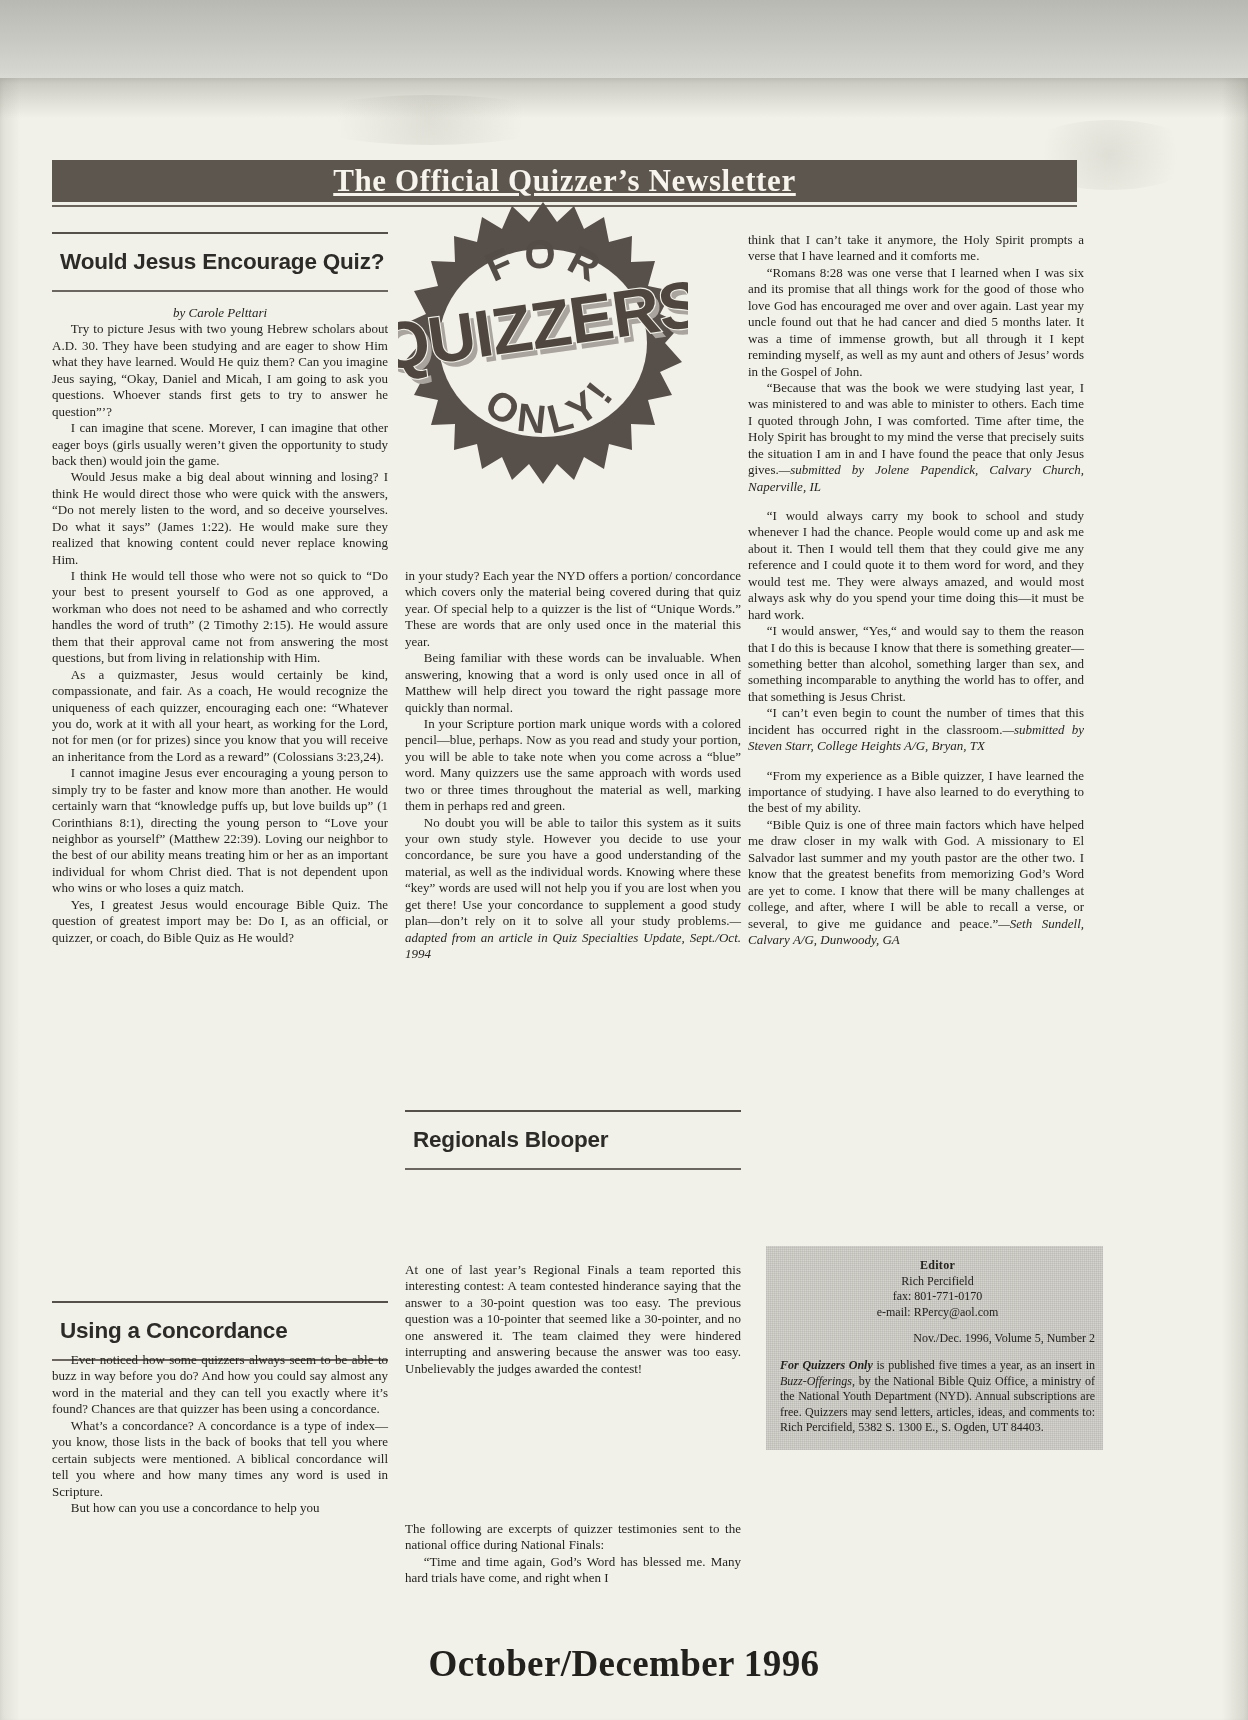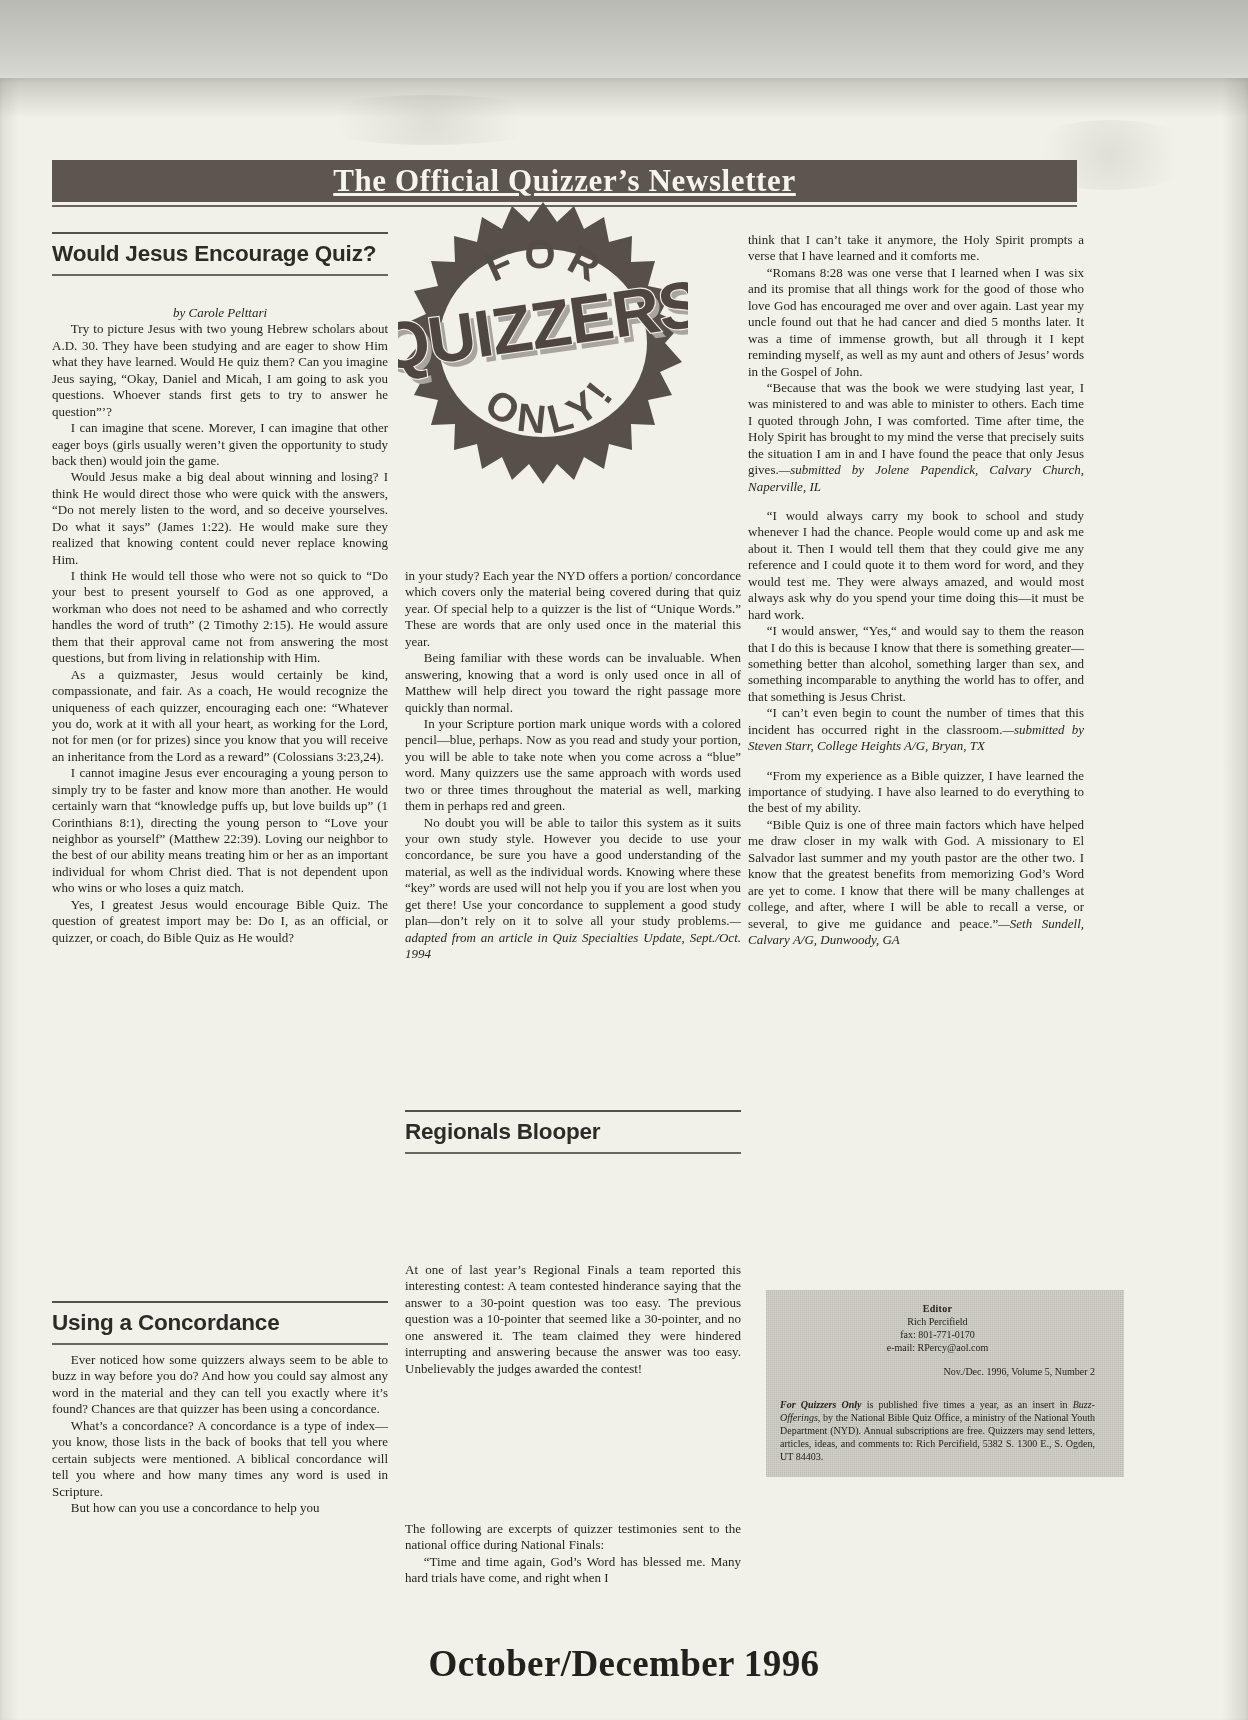--- a/index.html
+++ b/index.html
@@ -112,55 +112,55 @@
     position: absolute;
     width: 336px;
   }
   .sec-head .rule-top,
   .sec-head .rule-bot {
     height: 2px;
     background: #55504a;
   }
   .sec-head .rule-bot { background:#6b665f; height:2px; }
   .sec-head h2 {
-    margin: 0;
+    margin: 8px;
     padding: 7px 0 7px 0;
     font-family: "Liberation Sans", "DejaVu Sans", sans-serif;
     font-weight: bold;
     font-size: 22.5px;
     letter-spacing: -0.2px;
     color: #2d2b27;
     white-space: nowrap;
   }
   .hd-would    { left: 52px;  top: 232px; }
   .hd-concord  { left: 52px;  top: 1301px; }
   .hd-blooper  { left: 405px; top: 1110px; }
   .hd-testim   { left: 405px; top: 1365px; }
 
   .italic { font-style: italic; }
   .bold { font-weight: bold; }
 
   
   .editor-box {
     position: absolute;
-    left: 766px; top: 1290px;
+    left: 766px; top: 1246px;
     width: 315px;
-    padding: 12px 29px 14px 14px;
+    padding: 12px 8px 14px 14px;
     background:
       repeating-linear-gradient(0deg, rgba(0,0,0,.055) 0 1px, rgba(0,0,0,0) 1px 2px),
       repeating-linear-gradient(90deg, rgba(0,0,0,.055) 0 1px, rgba(0,0,0,0) 1px 2px),
       #d5d3cc;
-    font-size: 10px;
+    font-size: 12px;
     line-height: 1.3;
     color: #24221e;
   }
   .editor-box .eb-center { text-align:center; }
   .editor-box .eb-label { font-weight:bold; letter-spacing:.3px; }
   .editor-box .eb-issue { text-align:right; margin-top: 11px; }
-  .editor-box .eb-body  { margin-top: 20px; text-align: justify; }
+  .editor-box .eb-body  { margin-top: 11px; text-align: justify; }
   .editor-box .eb-body .italic { font-style: italic; }
 
   
   .footer {
     position: absolute;
     left: 0; top: 1642px;
     width: 1248px;
     text-align: center;
     font-family: "Liberation Serif", "DejaVu Serif", serif;
     font-weight: bold;

